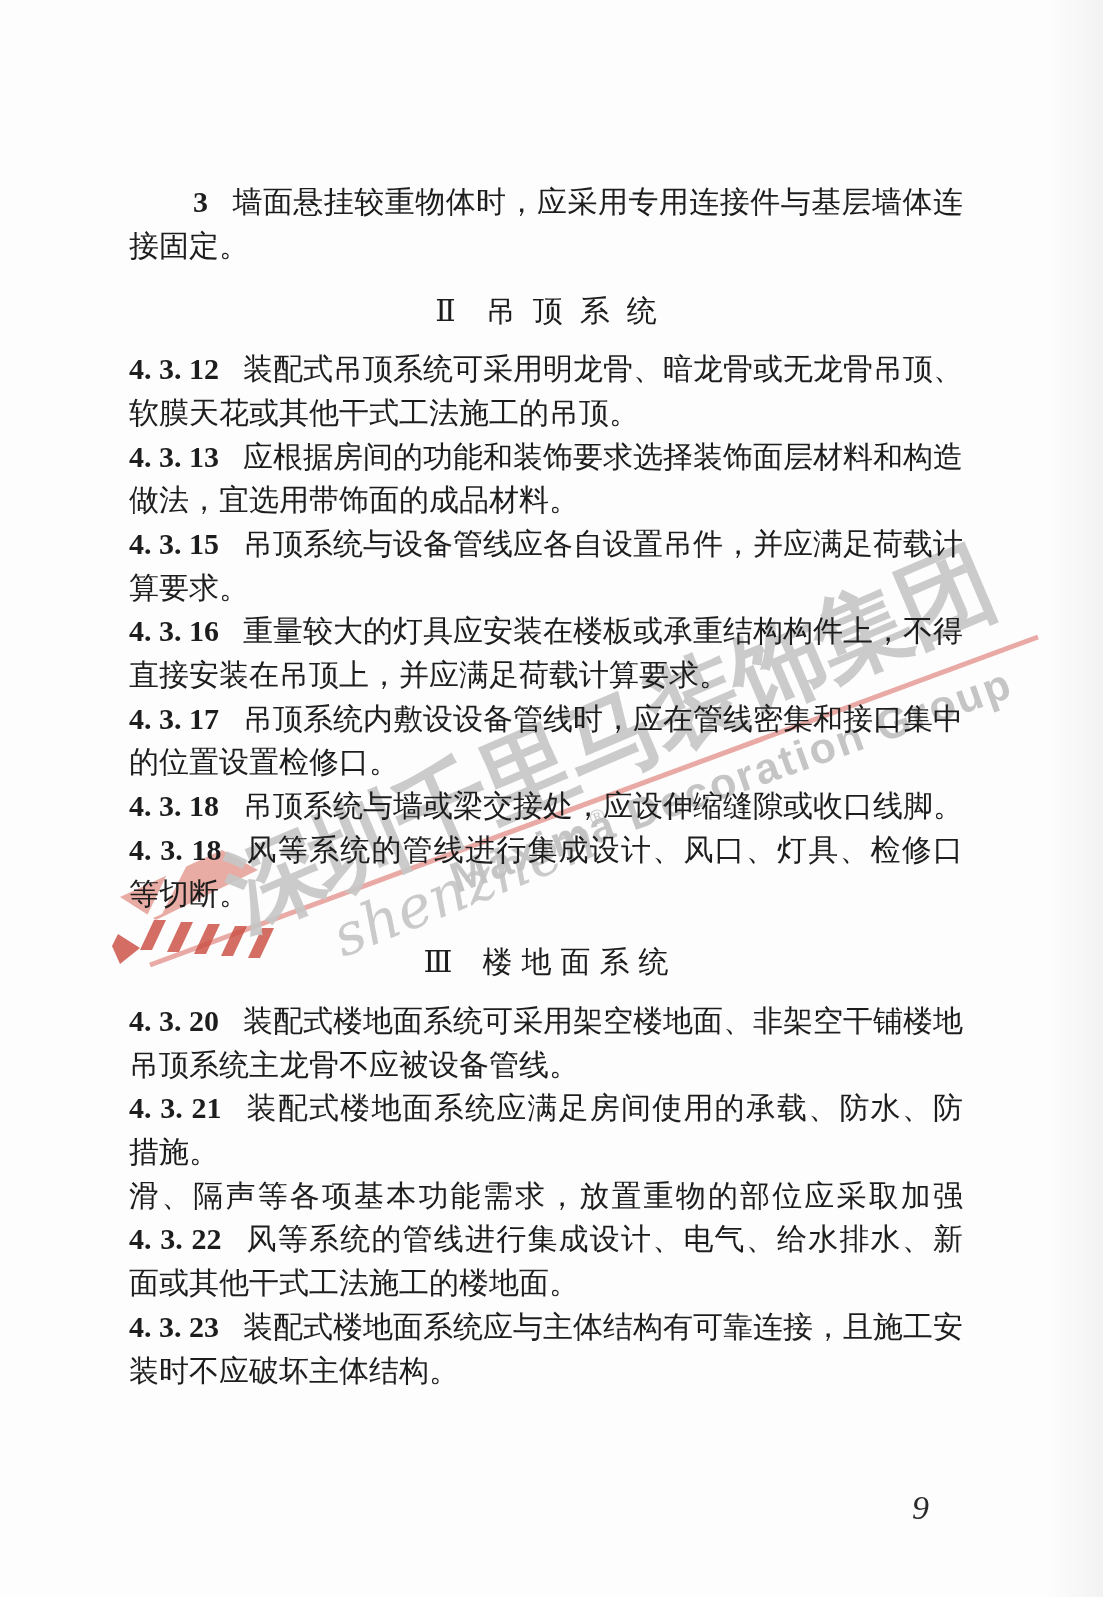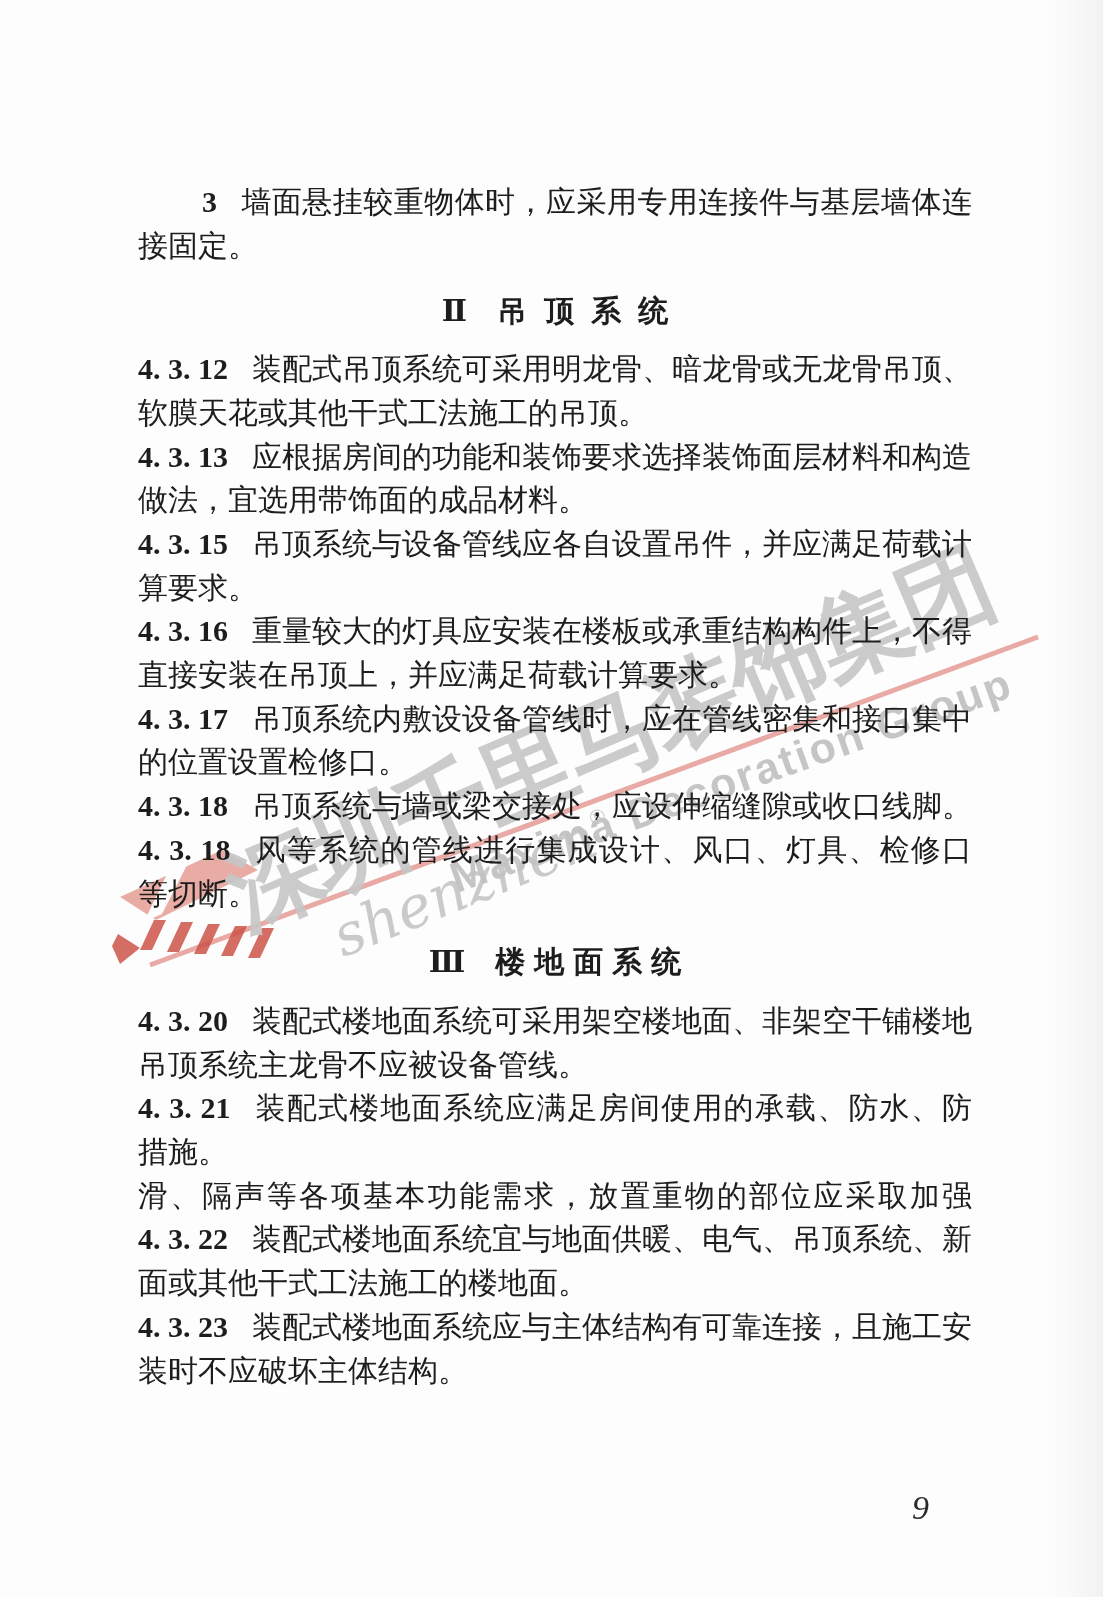--- a/index.html
+++ b/index.html
@@ -31,28 +31,28 @@
     font-family:"DejaVu Serif","Liberation Serif",serif;
     transform:rotate(-22deg);transform-origin:0 50%;
   }
   .wm-script sup{font-size:20px;font-style:normal;vertical-align:28px;}
   .wm-redline{position:absolute;inset:0;width:1103px;height:1597px;}
   .wm-logo{position:absolute;left:110px;top:842px;}
   .scan-edge{position:absolute;top:0;right:0;width:55px;height:100%;
     background:linear-gradient(to right,rgba(0,0,0,0),rgba(0,0,0,0.045));}
   
   .content{
-    position:absolute;left:138px;top:180px;width:834px;z-index:1;
+    position:absolute;left:129px;top:180px;width:834px;z-index:1;
     font-size:30px;color:#1d1d1d;
   }
   .line{line-height:43.7px;white-space:nowrap;}
   .fill{white-space:normal;text-align:justify;text-align-last:justify;}
   .num{font-weight:700;margin-right:24px;}
   .ind{margin-left:64px;}
-  .heading{text-align:center;line-height:43.7px;font-weight:bold;}
+  .heading{text-align:center;line-height:43.7px;}
   .h2{margin-top:22px;margin-bottom:14px;}
   .h3{margin-top:25px;margin-bottom:15px;}
   .hnum{margin-right:30px;}
   .sp17{letter-spacing:17px;margin-right:-17px;}
   .sp9{letter-spacing:9px;margin-right:-9px;}
   .page-num{
     position:absolute;left:912px;top:1488px;z-index:1;
     font-size:34px;font-style:italic;color:#2a2a2a;line-height:40px;
   }
 </style>
@@ -163,21 +163,21 @@
   <div>
     <div class="line fill">
       <span class="num">4. 3. 21</span><span>装配式楼地面系统应满足房间使用的承载、防水、防</span>
     </div>
     <div class="line">措施。</div>
     <div class="line fill">滑、隔声等各项基本功能需求，放置重物的部位应采取加强</div>
   </div>
 
   <div>
     <div class="line fill">
-      <span class="num">4. 3. 22</span><span>装配式楼地面系统宜与地面供暖、电气、吊顶系统、新</span>
+      <span class="num">4. 3. 22</span><span>风等系统的管线进行集成设计、电气、给水排水、新</span>
     </div>
     <div class="line">面或其他干式工法施工的楼地面。</div>
   </div>
 
   <div>
     <div class="line fill">
       <span class="num">4. 3. 23</span><span>装配式楼地面系统应与主体结构有可靠连接，且施工安</span>
     </div>
     <div class="line">装时不应破坏主体结构。</div>
   </div>

